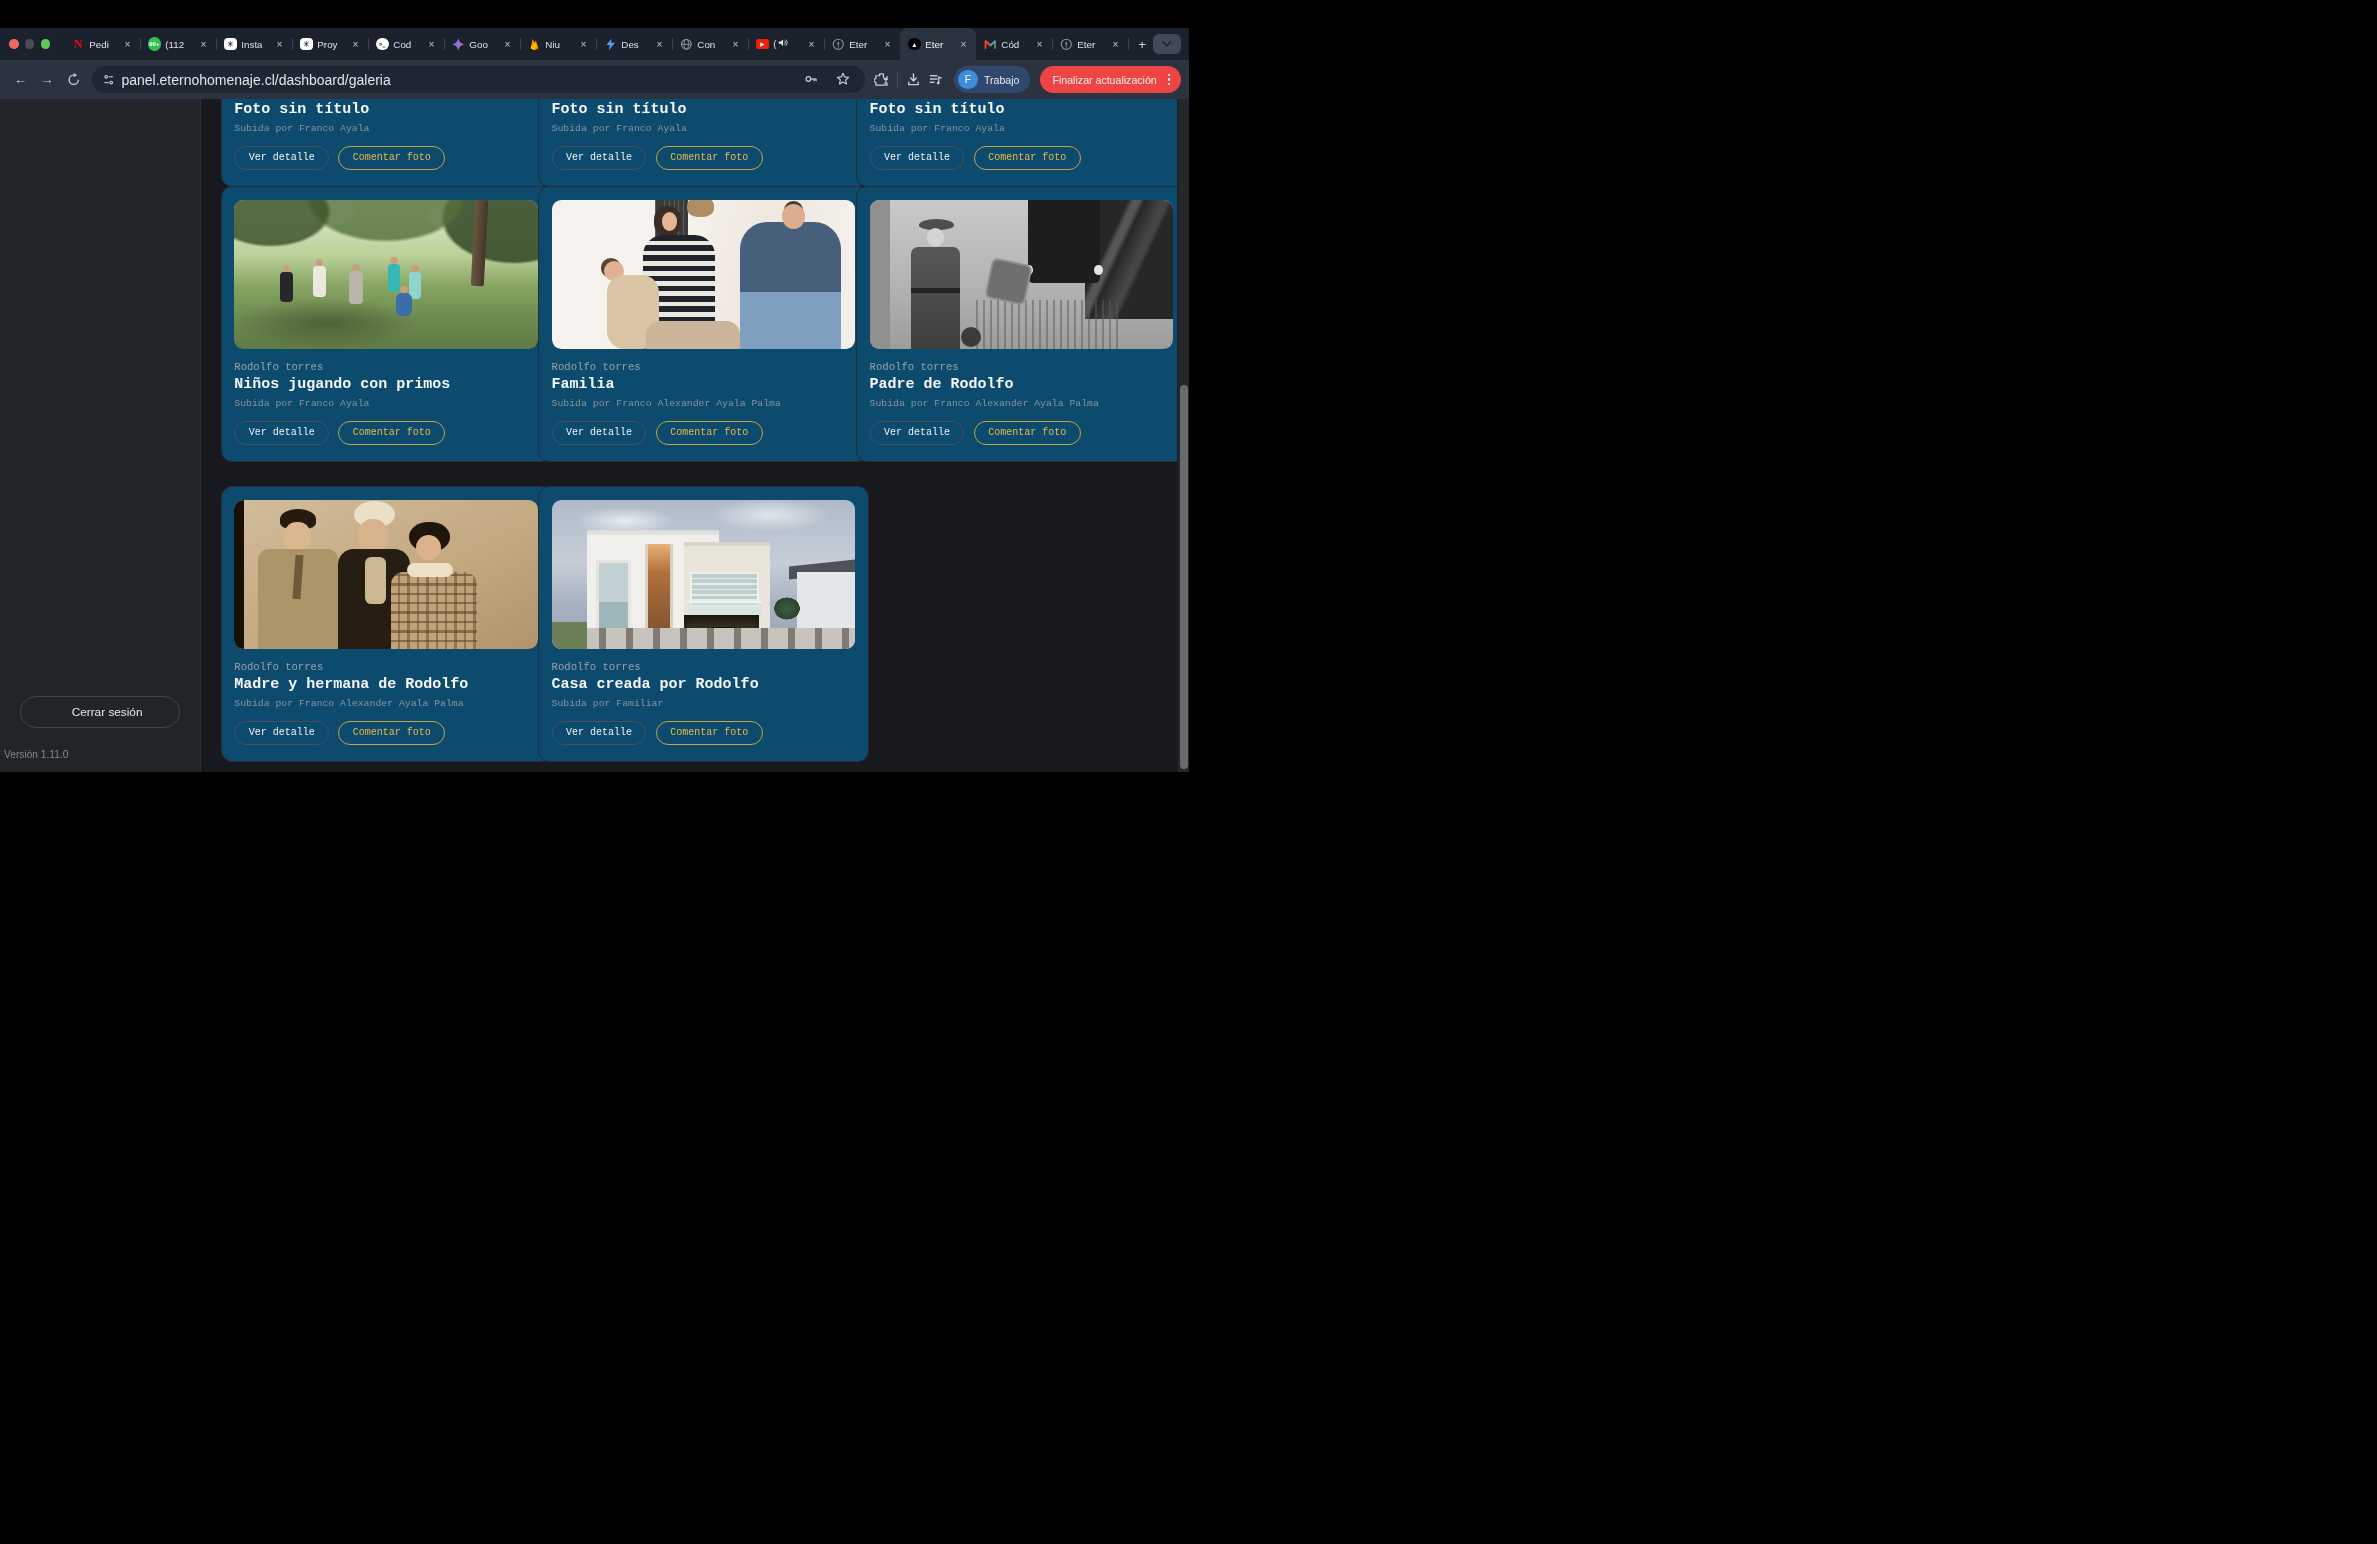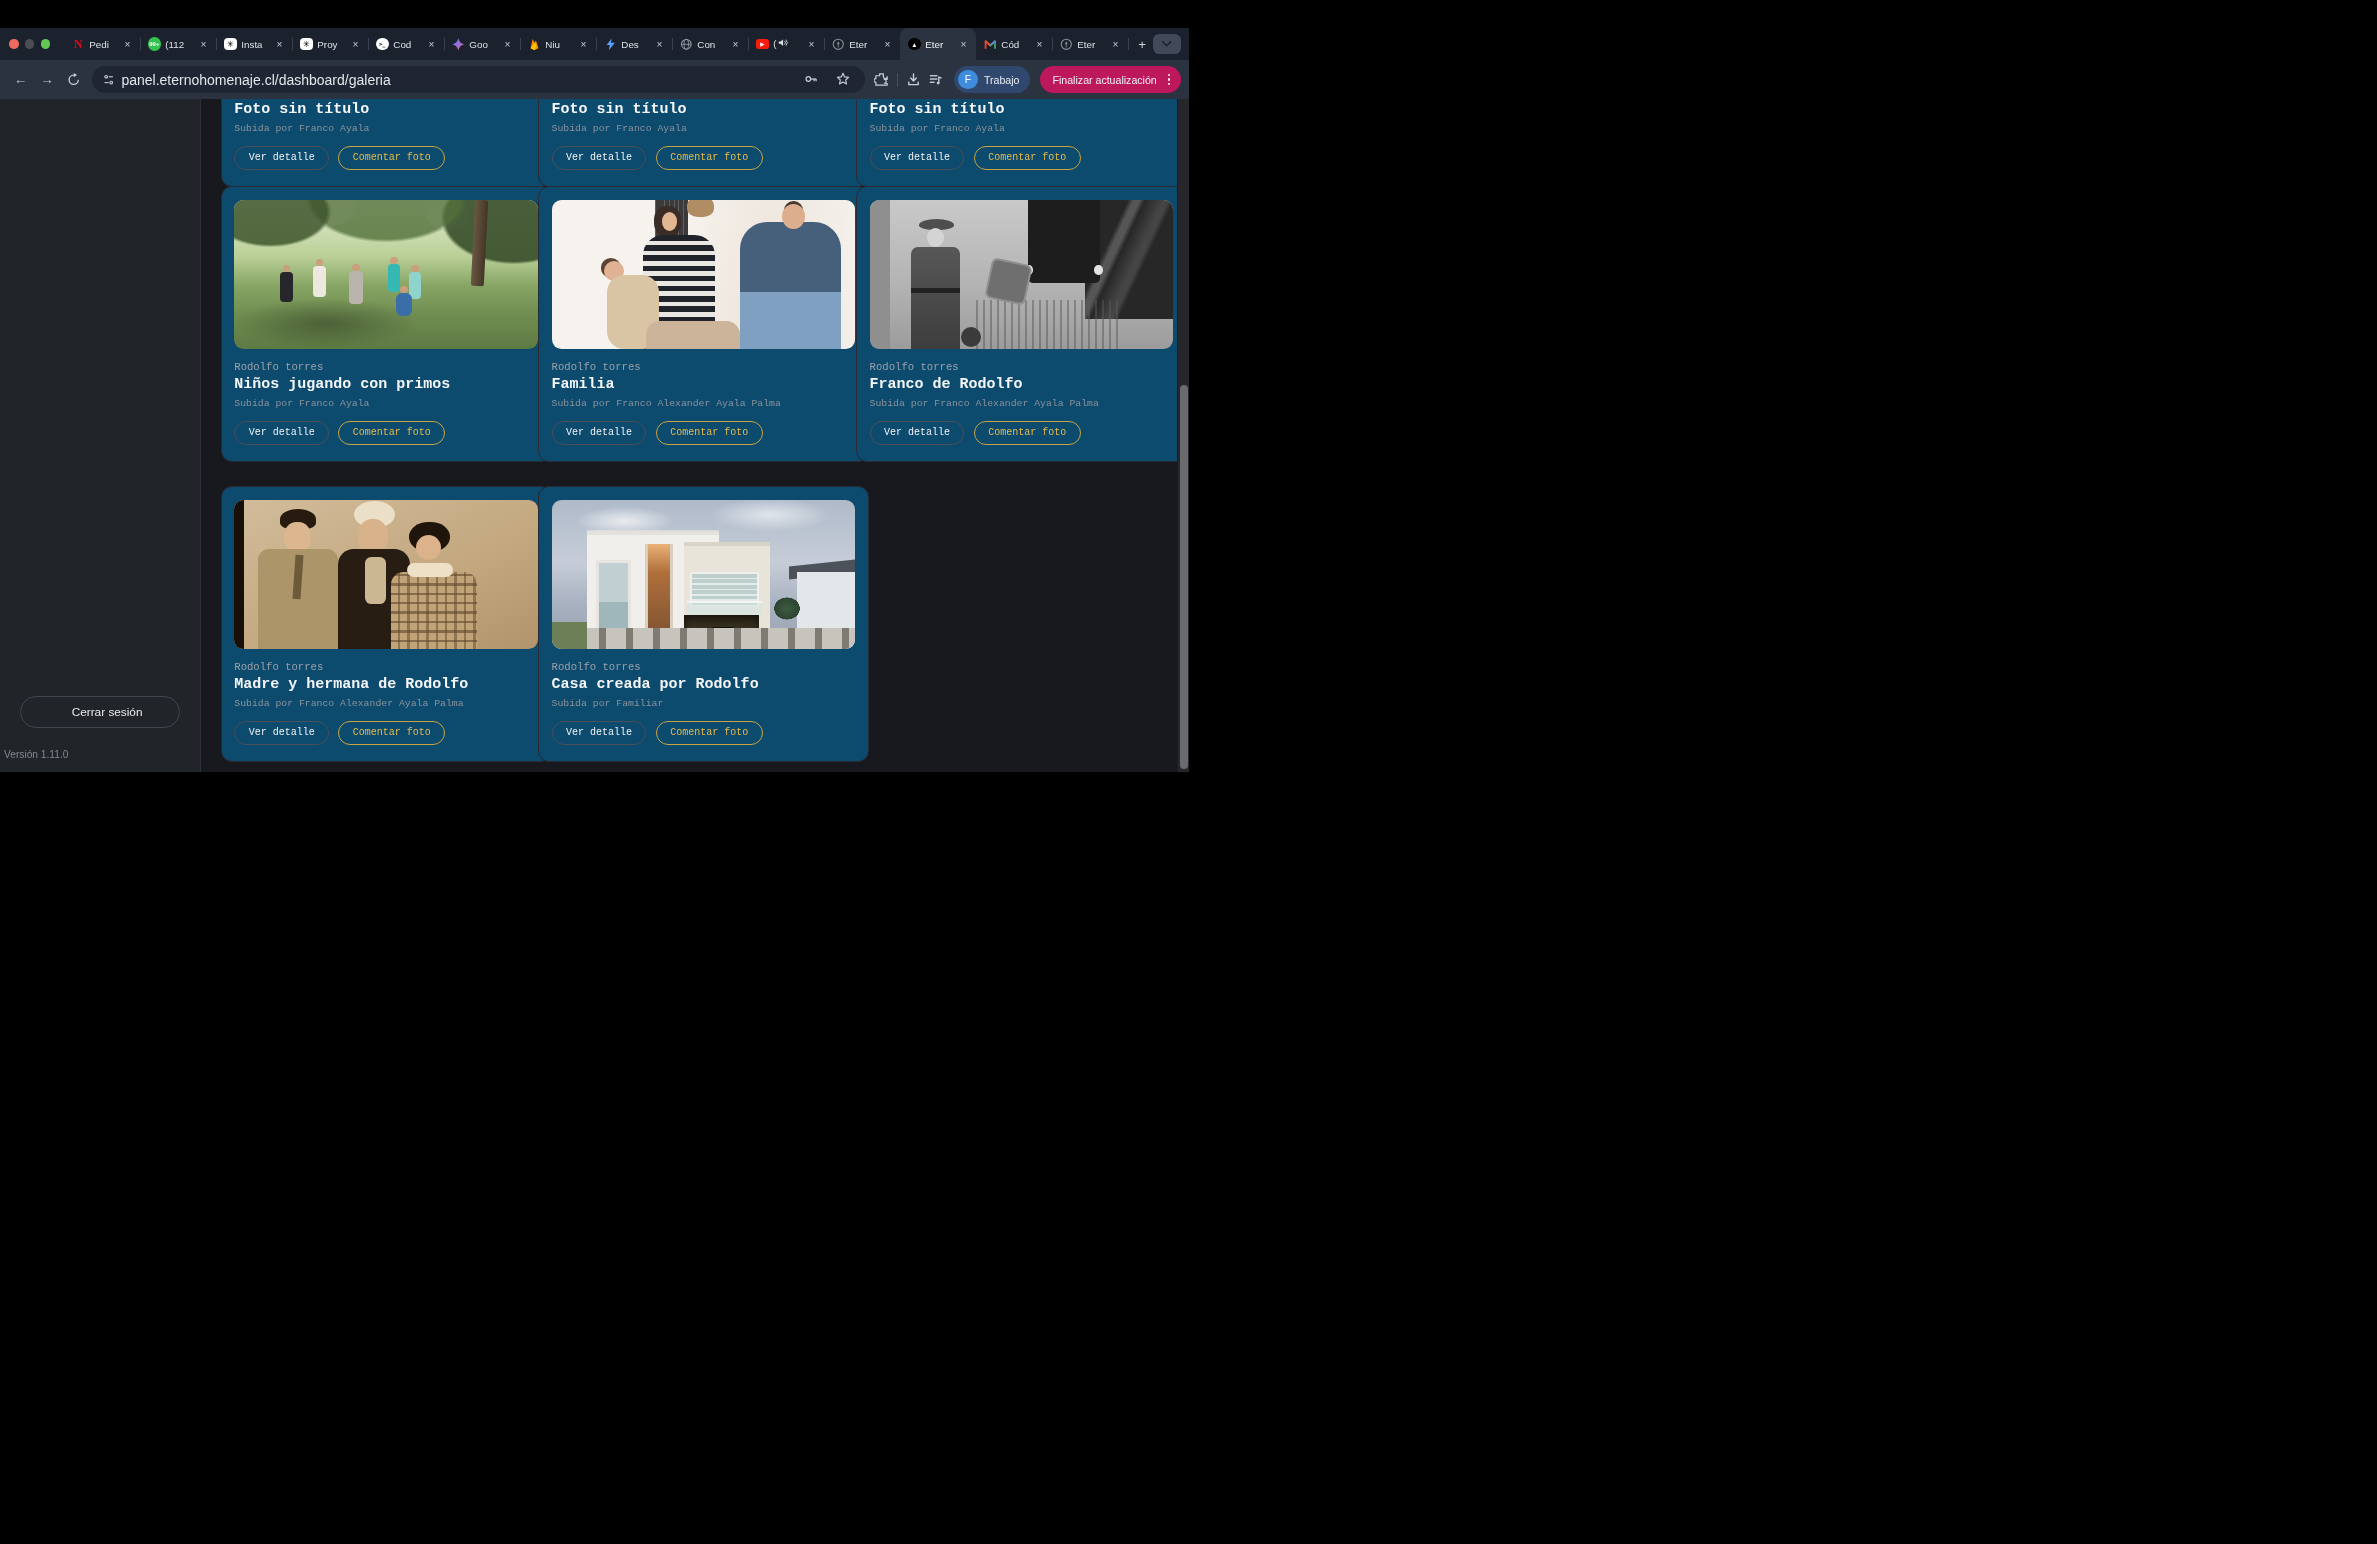--- a/index.html
+++ b/index.html
@@ -32,21 +32,21 @@
   .omnibox { flex:1 1 auto; min-width:0; height:27px; background:#1f2532; border-radius:13.4px; margin:0 4.7px;
              display:flex; align-items:center; padding:0 9.4px; gap:6.3px; }
   .omnibox .url { color:#e3e6ea; font-size:14px; flex:1 1 auto; overflow:hidden; white-space:nowrap; }
   .pillicons { display:flex; gap:11px; align-items:center; padding-right:3.1px; }
   .tbicon { width:20.4px; height:20.4px; display:flex; align-items:center; justify-content:center; }
   .tbdivider { width:0.8px; height:14px; background:#485060; margin:0 3.9px; }
   .chip { height:27px; border-radius:13.4px; background:#31486e; display:flex; align-items:center; gap:6.3px;
           padding:0 11px 0 3.9px; margin-left:6.3px; color:#e8ecf3; font-size:10.6px; }
   .chip .avatar { width:19.7px; height:19.7px; border-radius:50%; background:#3f8cdd; color:#fff; font-size:10.2px;
                   display:flex; align-items:center; justify-content:center; }
-  .updatebtn { height:27px; border-radius:13.4px; background:#be185d; display:flex; align-items:center; gap:7.9px;
+  .updatebtn { height:27px; border-radius:13.4px; background:#ef4444; display:flex; align-items:center; gap:7.9px;
                padding:0 7.9px 0 12.6px; margin-left:7.9px; color:#eef1f6; font-size:10.6px; }
   .kebab { display:flex; flex-direction:column; gap:2px; padding:3.1px; }
   .kebab i { width:2.4px; height:2.4px; border-radius:50%; background:#eef1f6; }
 
   
   .content { position:relative; display:flex; height:673px; background:#17191e; }
   .sidebar { position:relative; width:201px; flex:0 0 201px; background:#212429; border-right:0.8px solid #2d3037; }
   .logout { position:absolute; left:20.4px; top:597px; width:160px; height:32px; border:0.8px solid #41454c;
             border-radius:16.5px; background:transparent; color:#e8eaed; font-size:11.8px; text-align:center;
             padding-left:13.4px; font-family:inherit; }
@@ -514,21 +514,21 @@
           <div class="p hand2"></div>
           <div class="p car"></div>
           <div class="p shield"></div>
           <div class="p wheel"></div>
           <div class="p cap"></div>
           <div class="p face"></div>
           <div class="p coat"></div>
           <div class="p belt"></div>
         </div>
         <div class="author">Rodolfo torres</div>
-        <div class="ctitle">Franco de Rodolfo</div>
+        <div class="ctitle">Padre de Rodolfo</div>
         <div class="uploader">Subida por Franco Alexander Ayala Palma</div>
         <div class="actions">
           <button class="btn detail">Ver detalle</button>
           <button class="btn comment">Comentar foto</button>
         </div>
       </div>
       <div class="card" style="left: 19.7px; top: 387px;">
         <div class="photo sc-madre">
           <div class="p strip"></div>
           <div class="p grhair"></div>

